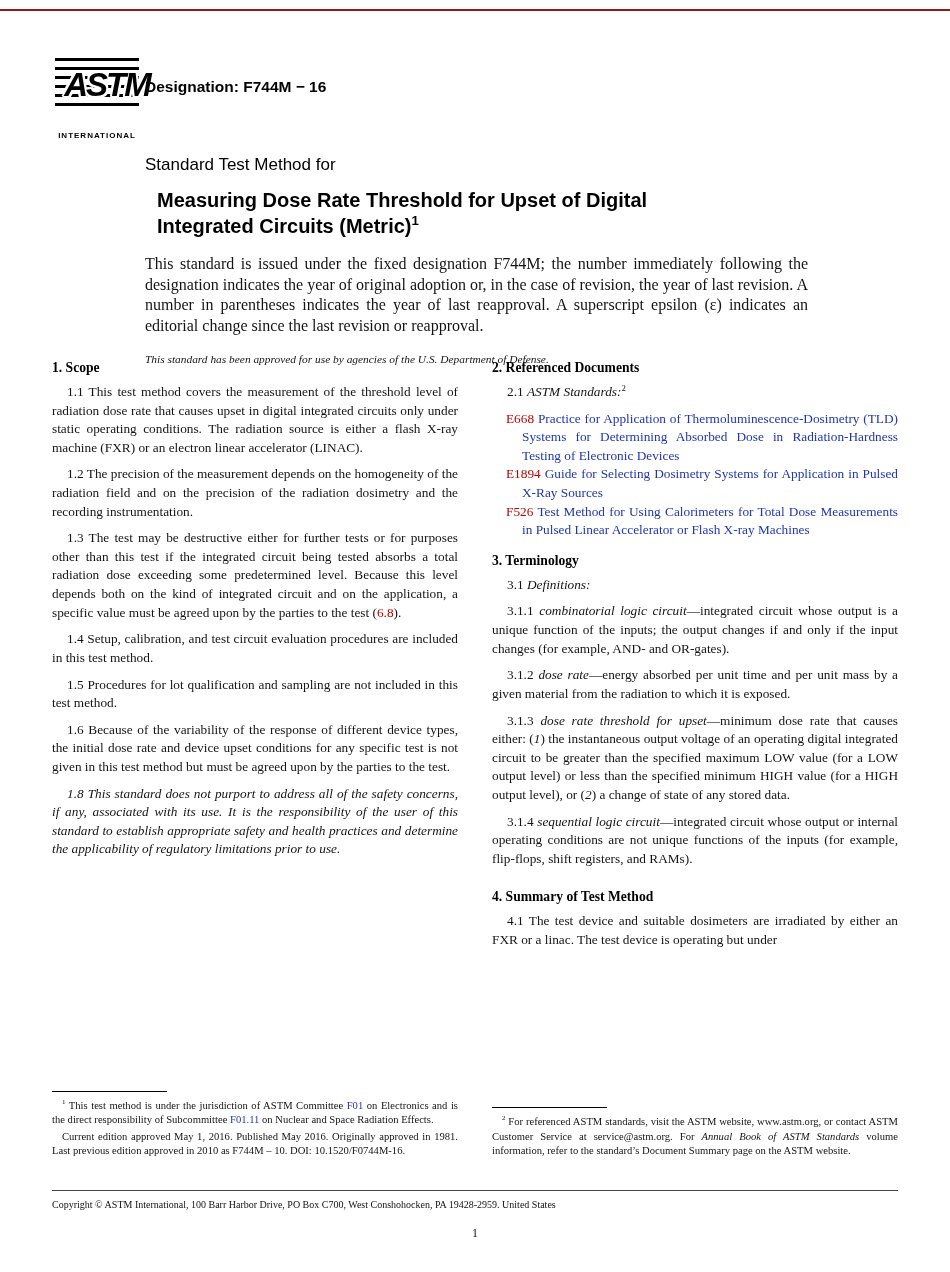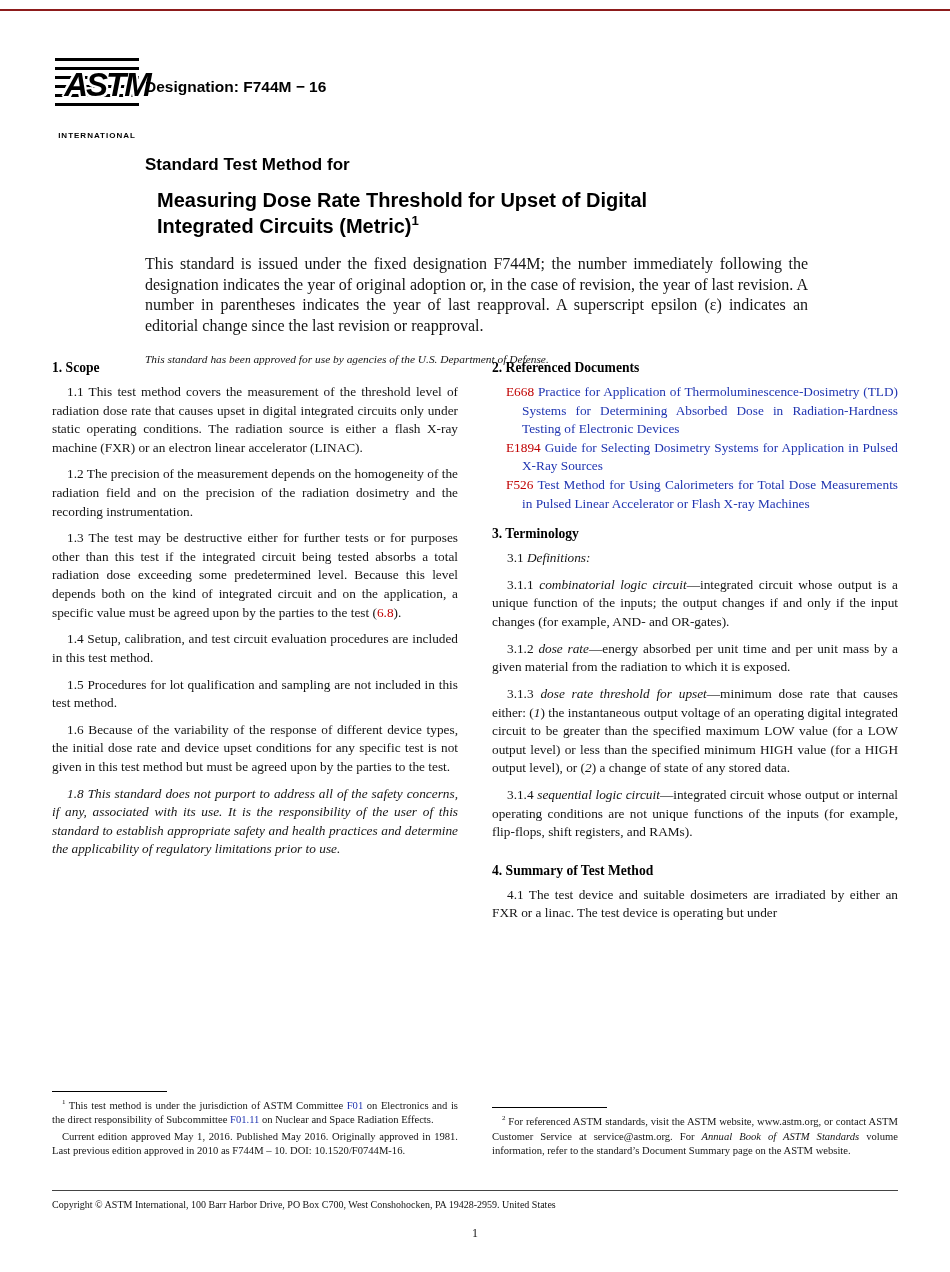--- a/index.html
+++ b/index.html
@@ -39,21 +39,21 @@
     font-size:8px;font-weight:bold;letter-spacing:1px;color:#000;
   }
   .designation{
     position:absolute;left:145px;top:78px;
     font-family:"Liberation Sans",sans-serif;font-weight:bold;font-size:15.5px;
     color:#000;
   }
   
   .title-block{position:absolute;left:145px;top:155px;width:672px;}
   .title-kicker{
-    font-family:"Liberation Sans",sans-serif;font-weight:bold;font-size:17px;
+    font-family:"Liberation Sans",sans-serif;font-weight:normal;font-size:17px;
     margin:0 0 3px 0;color:#000;
   }
   .title-main{
     font-family:"Liberation Sans",sans-serif;font-weight:bold;font-size:20px;
     line-height:1.32;width:580px;margin:12px;color:#000;
   }
   .issuance{
     margin-top:14px;width:663px;
     font-size:16px;line-height:1.3;text-align:justify;
   }
@@ -148,20 +148,21 @@
       <div class="footnote-block">
         <hr class="footnote-rule">
         <p class="footnote-p"><span class="rt-sup">1</span><span> This test method is under the jurisdiction of ASTM Committee </span><span class="rt-blue">F01</span><span> on Electronics and is the direct responsibility of Subcommittee </span><span class="rt-blue">F01.11</span><span> on Nuclear and Space Radiation Effects.</span></p>
         <p class="footnote-p"><span>Current edition approved May 1, 2016. Published May 2016. Originally approved in 1981. Last previous edition approved in 2010 as F744M – 10. DOI: 10.1520/F0744M-16.</span></p>
       </div>
     </div>
 
     <div class="col">
       <section>
         <h3 class="sec-h">2.  Referenced Documents</h3>
+        <p class="body-p"><span>2.1 </span><span class="rt-italic">ASTM Standards:</span><span class="rt-sup">2</span></p>
         <p class="ref-p"><span class="ref-code">E668</span> <span class="ref-title">Practice for Application of Thermoluminescence-Dosimetry (TLD) Systems for Determining Absorbed Dose in Radiation-Hardness Testing of Electronic Devices</span></p>
         <p class="ref-p"><span class="ref-code">E1894</span> <span class="ref-title">Guide for Selecting Dosimetry Systems for Application in Pulsed X-Ray Sources</span></p>
         <p class="ref-p"><span class="ref-code">F526</span> <span class="ref-title">Test Method for Using Calorimeters for Total Dose Measurements in Pulsed Linear Accelerator or Flash X-ray Machines</span></p>
       </section>
 
       <section>
         <h3 class="sec-h">3.  Terminology</h3>
         <p class="body-p"><span>3.1 </span><span class="rt-italic">Definitions:</span></p>
         <p class="body-p"><span>3.1.1 </span><span class="rt-italic">combinatorial logic circuit</span><span>—integrated circuit whose output is a unique function of the inputs; the output changes if and only if the input changes (for example, AND- and OR-gates).</span></p>
         <p class="body-p"><span>3.1.2 </span><span class="rt-italic">dose rate</span><span>—energy absorbed per unit time and per unit mass by a given material from the radiation to which it is exposed.</span></p>

